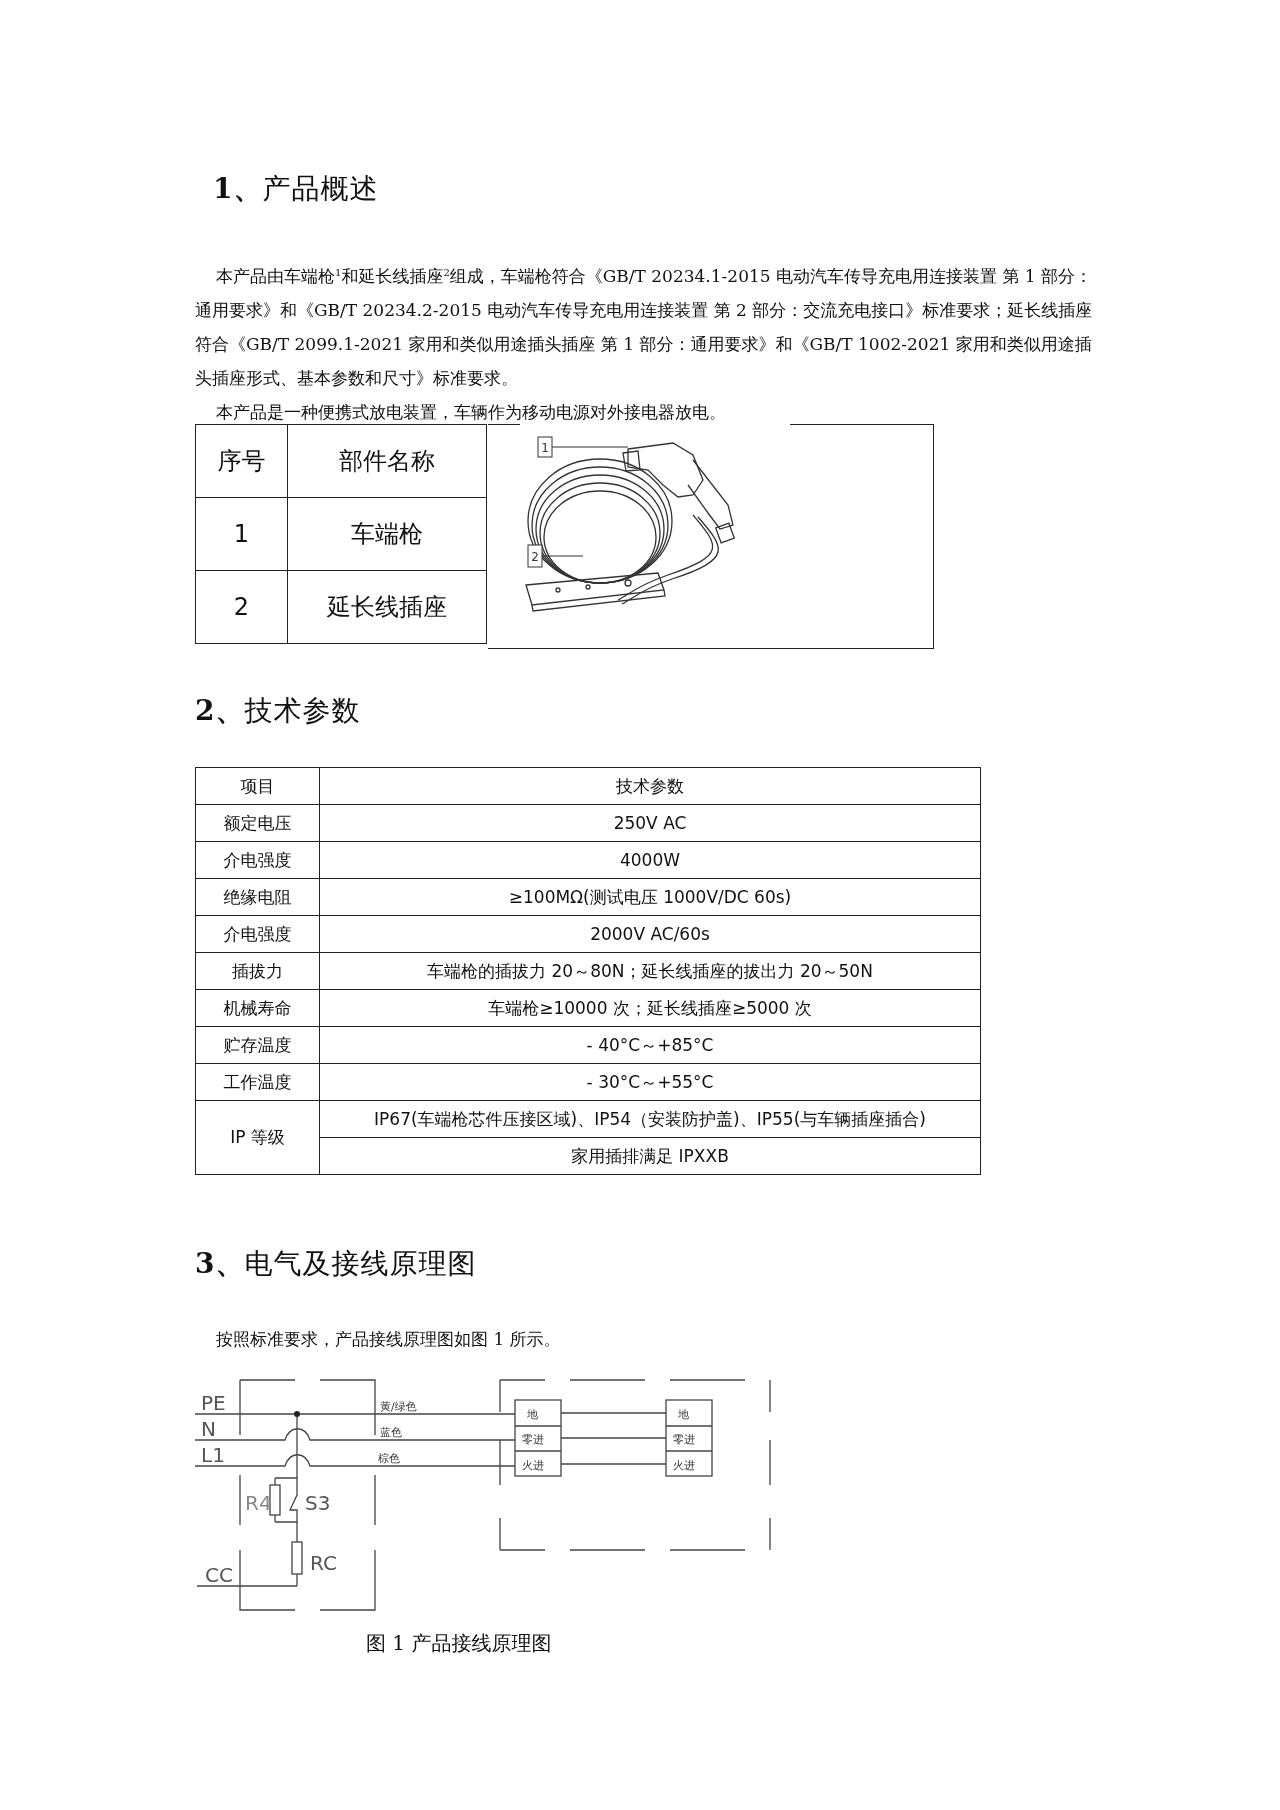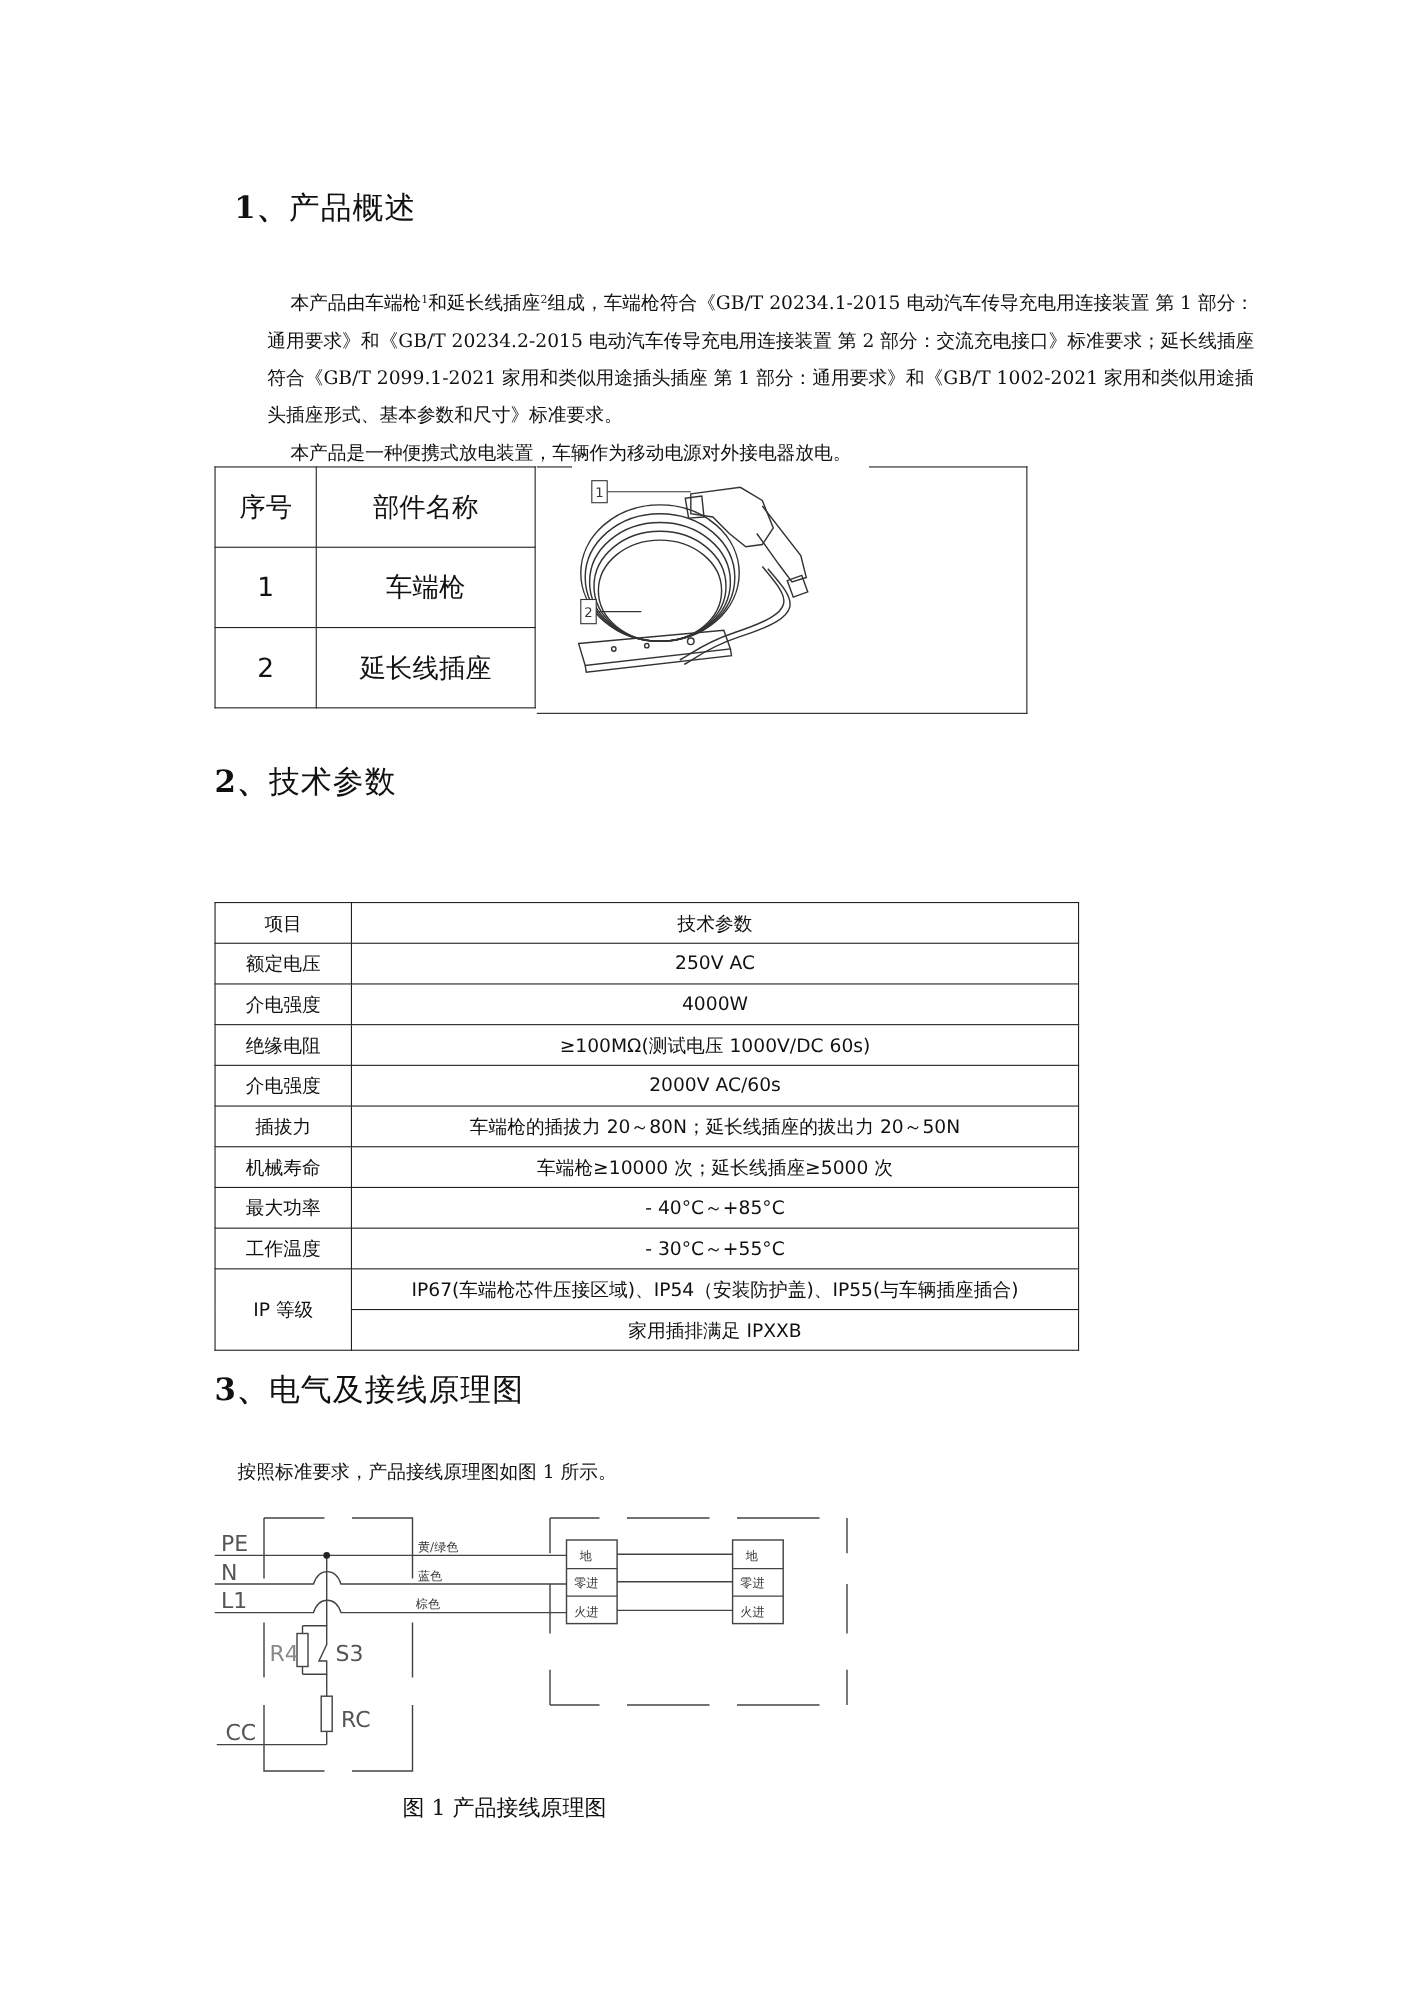--- a/index.html
+++ b/index.html
@@ -14,37 +14,37 @@
   
   .parts { position:absolute; left:195px; top:424px; width:740px; height:225px; }
   .parts table { position:absolute; left:0; top:0; border-collapse:collapse; font-family:"DejaVu Sans","Liberation Sans",sans-serif; font-size:24px; }
   .parts td { border:1.5px solid #222; text-align:center; height:72px; padding:0; }
   .parts .c1 { width:91px; }
   .parts .c2 { width:198px; }
   .parts .imgcell { position:absolute; left:293px; top:0; width:445px; height:223px; border:1.5px solid #222; border-left:none; }
   .parts .gap { position:absolute; top:-2px; height:4px; background:#fff; }
 
   
-  .spec { position:absolute; left:195px; top:820px; border-collapse:collapse; font-family:"DejaVu Sans","Liberation Sans",sans-serif; font-size:17px; }
+  .spec { position:absolute; left:195px; top:767px; border-collapse:collapse; font-family:"DejaVu Sans","Liberation Sans",sans-serif; font-size:17px; }
   .spec td { border:1.5px solid #222; text-align:center; height:36px; padding:0 6px; }
   .spec .k { width:111px; }
   .spec .v { width:648px; }
 
   
   .diagram { position:absolute; left:195px; top:1370px; width:580px; height:250px; }
   .caption { position:absolute; left:366px; top:1630px; font-family:"DejaVu Serif","Liberation Serif",serif; font-size:20px; }
 </style>
 </head>
 <body>
 
 <h1 class="h1" style="top:170px;margin-left:18px;">
   <span class="num">1、</span><span>产品概述</span>
 </h1>
 
-<div class="para" style="top:256px;margin-left:48px;">
+<div class="para" style="top:256px;">
   <p class="indent"><span>本产品由车端枪</span><sup>1</sup><span>和延长线插座</span><sup>2</sup><span>组成，车端枪符合《GB/T 20234.1-2015  电动汽车传导充电用连接装置  第 1 部分：通用要求》和《GB/T 20234.2-2015  电动汽车传导充电用连接装置  第 2 部分：交流充电接口》标准要求；延长线插座符合《GB/T 2099.1-2021  家用和类似用途插头插座  第 1 部分：通用要求》和《GB/T 1002-2021 家用和类似用途插头插座形式、基本参数和尺寸》标准要求。</span></p>
   <p class="indent">本产品是一种便携式放电装置，车辆作为移动电源对外接电器放电。</p>
 </div>
 
 <div class="parts">
   <table>
     <tbody>
         <tr>
       <td class="c1">序号</td>
       <td class="c2">部件名称</td>
@@ -125,21 +125,21 @@
       </tr>
   <tr>
         <td class="k">插拔力</td>
         <td class="v">车端枪的插拔力 20～80N；延长线插座的拔出力 20～50N</td>
       </tr>
   <tr>
         <td class="k">机械寿命</td>
         <td class="v">车端枪≥10000 次；延长线插座≥5000 次</td>
       </tr>
   <tr>
-        <td class="k">最大功率</td>
+        <td class="k">贮存温度</td>
         <td class="v">- 40°C～+85°C</td>
       </tr>
   <tr>
         <td class="k">工作温度</td>
         <td class="v">- 30°C～+55°C</td>
       </tr>
   <tr>
     <td class="k" rowspan="2">IP 等级</td>
     <td class="v">IP67(车端枪芯件压接区域)、IP54（安装防护盖)、IP55(与车辆插座插合)</td>
   </tr>

